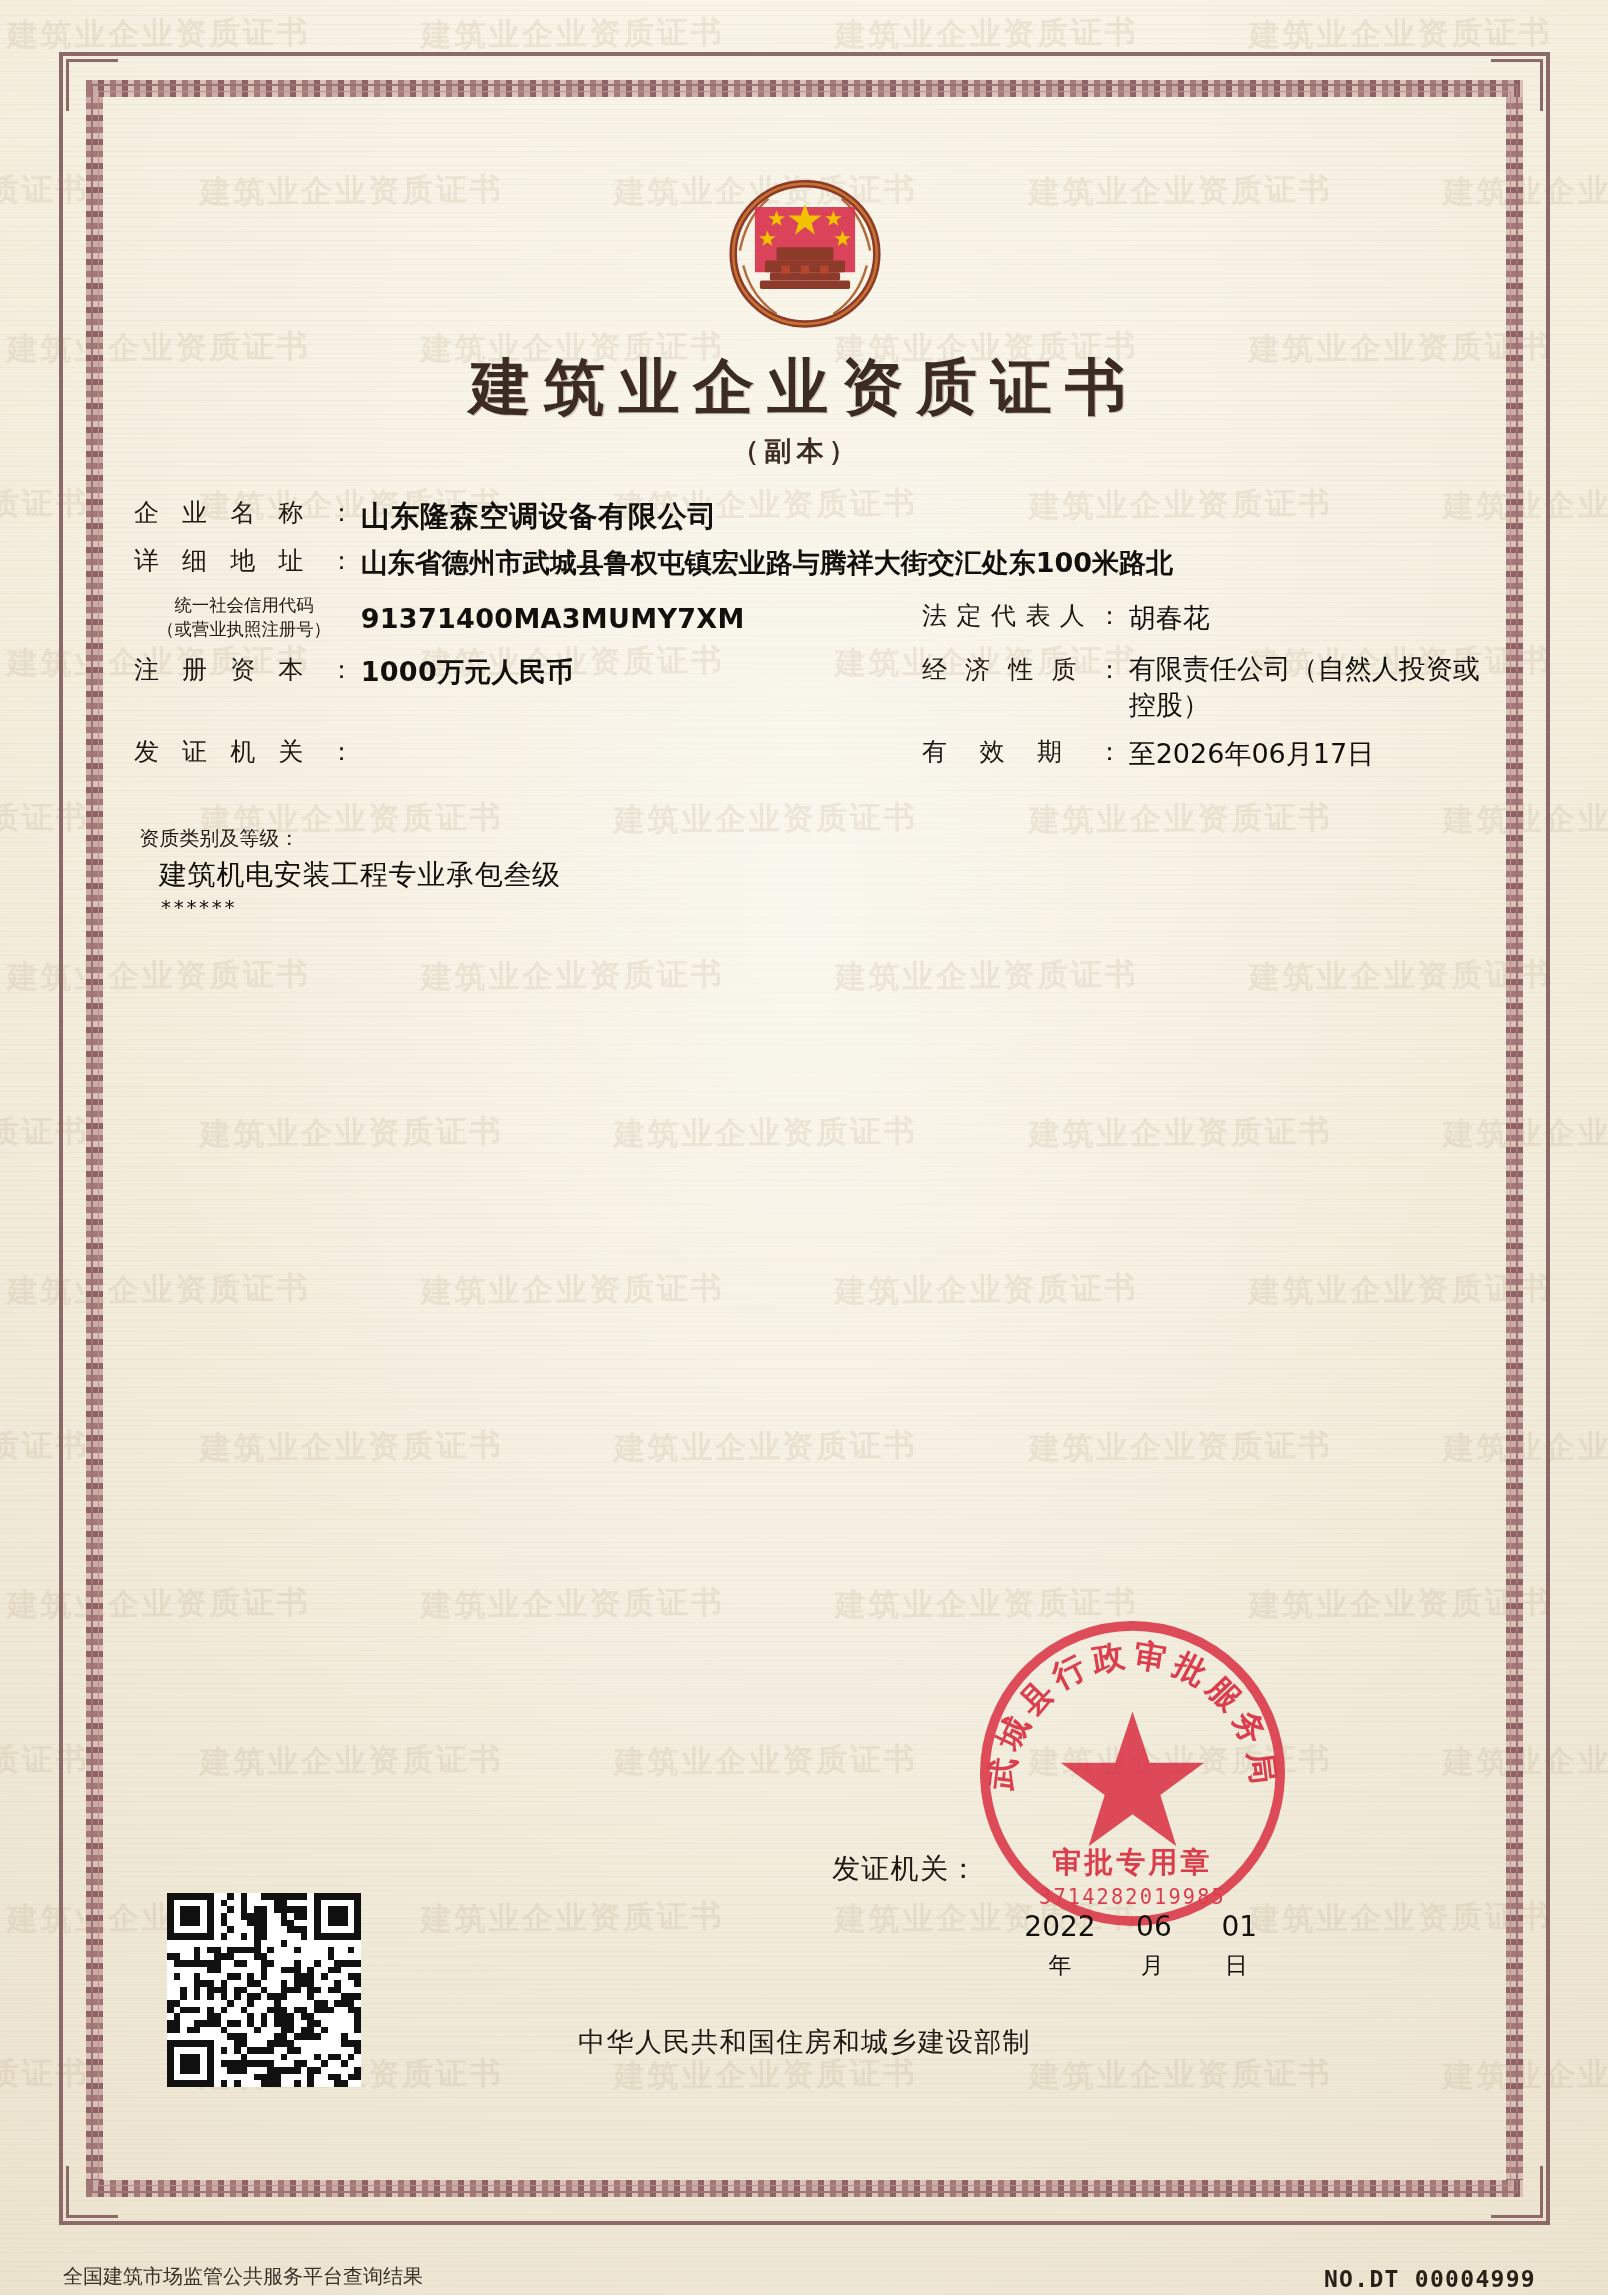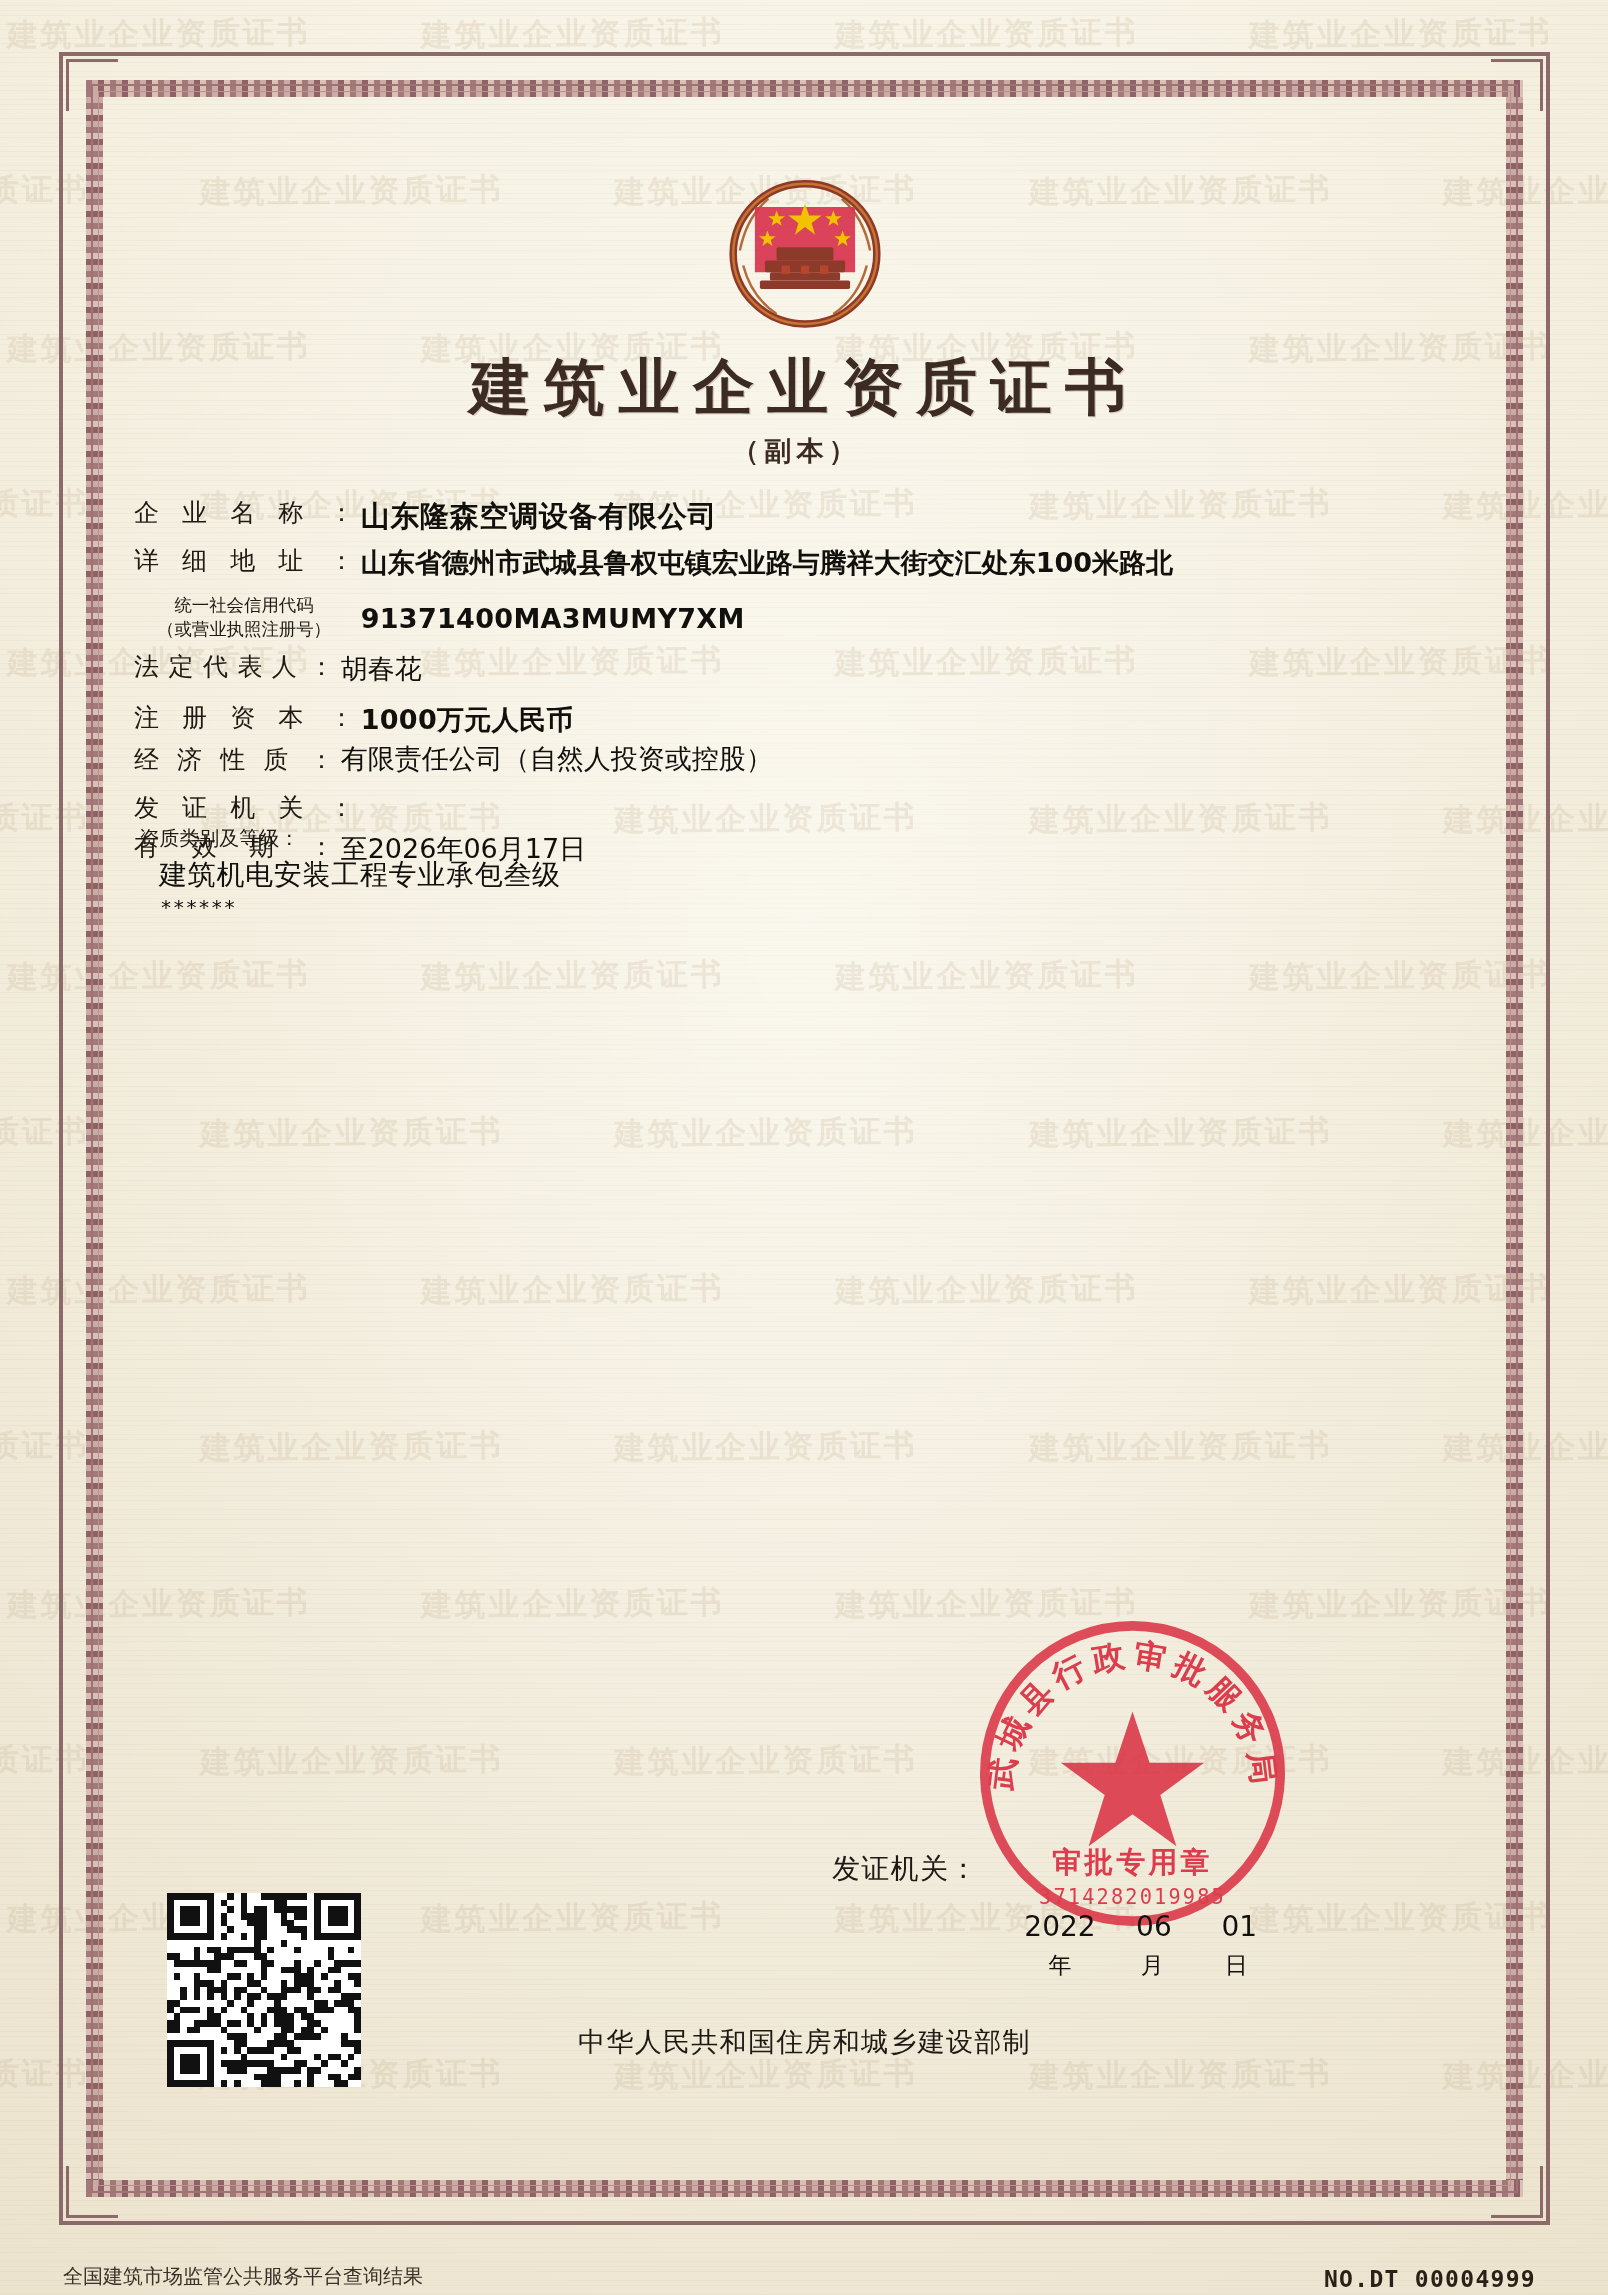--- a/index.html
+++ b/index.html
@@ -208,21 +208,20 @@
     color: #1e1913;
     line-height: 1.35;
     text-align: center;
     padding-top: 4px;
   }
   .lbl-small .l2 { display: block; }
 
   .two-col {
     display: flex;
     align-items: flex-start;
-    flex-direction: column;
   }
   .col-left { width: 788px; flex: 0 0 auto; display: flex; align-items: flex-start; }
   .col-right { flex: 1 1 auto; display: flex; align-items: flex-start; }
   .col-right .lbl { width: 200px; }
 
   .mono-val {
     font-family: "DejaVu Sans", sans-serif;
     font-size: 27px;
     letter-spacing: 0.3px;
     font-weight: bold;

